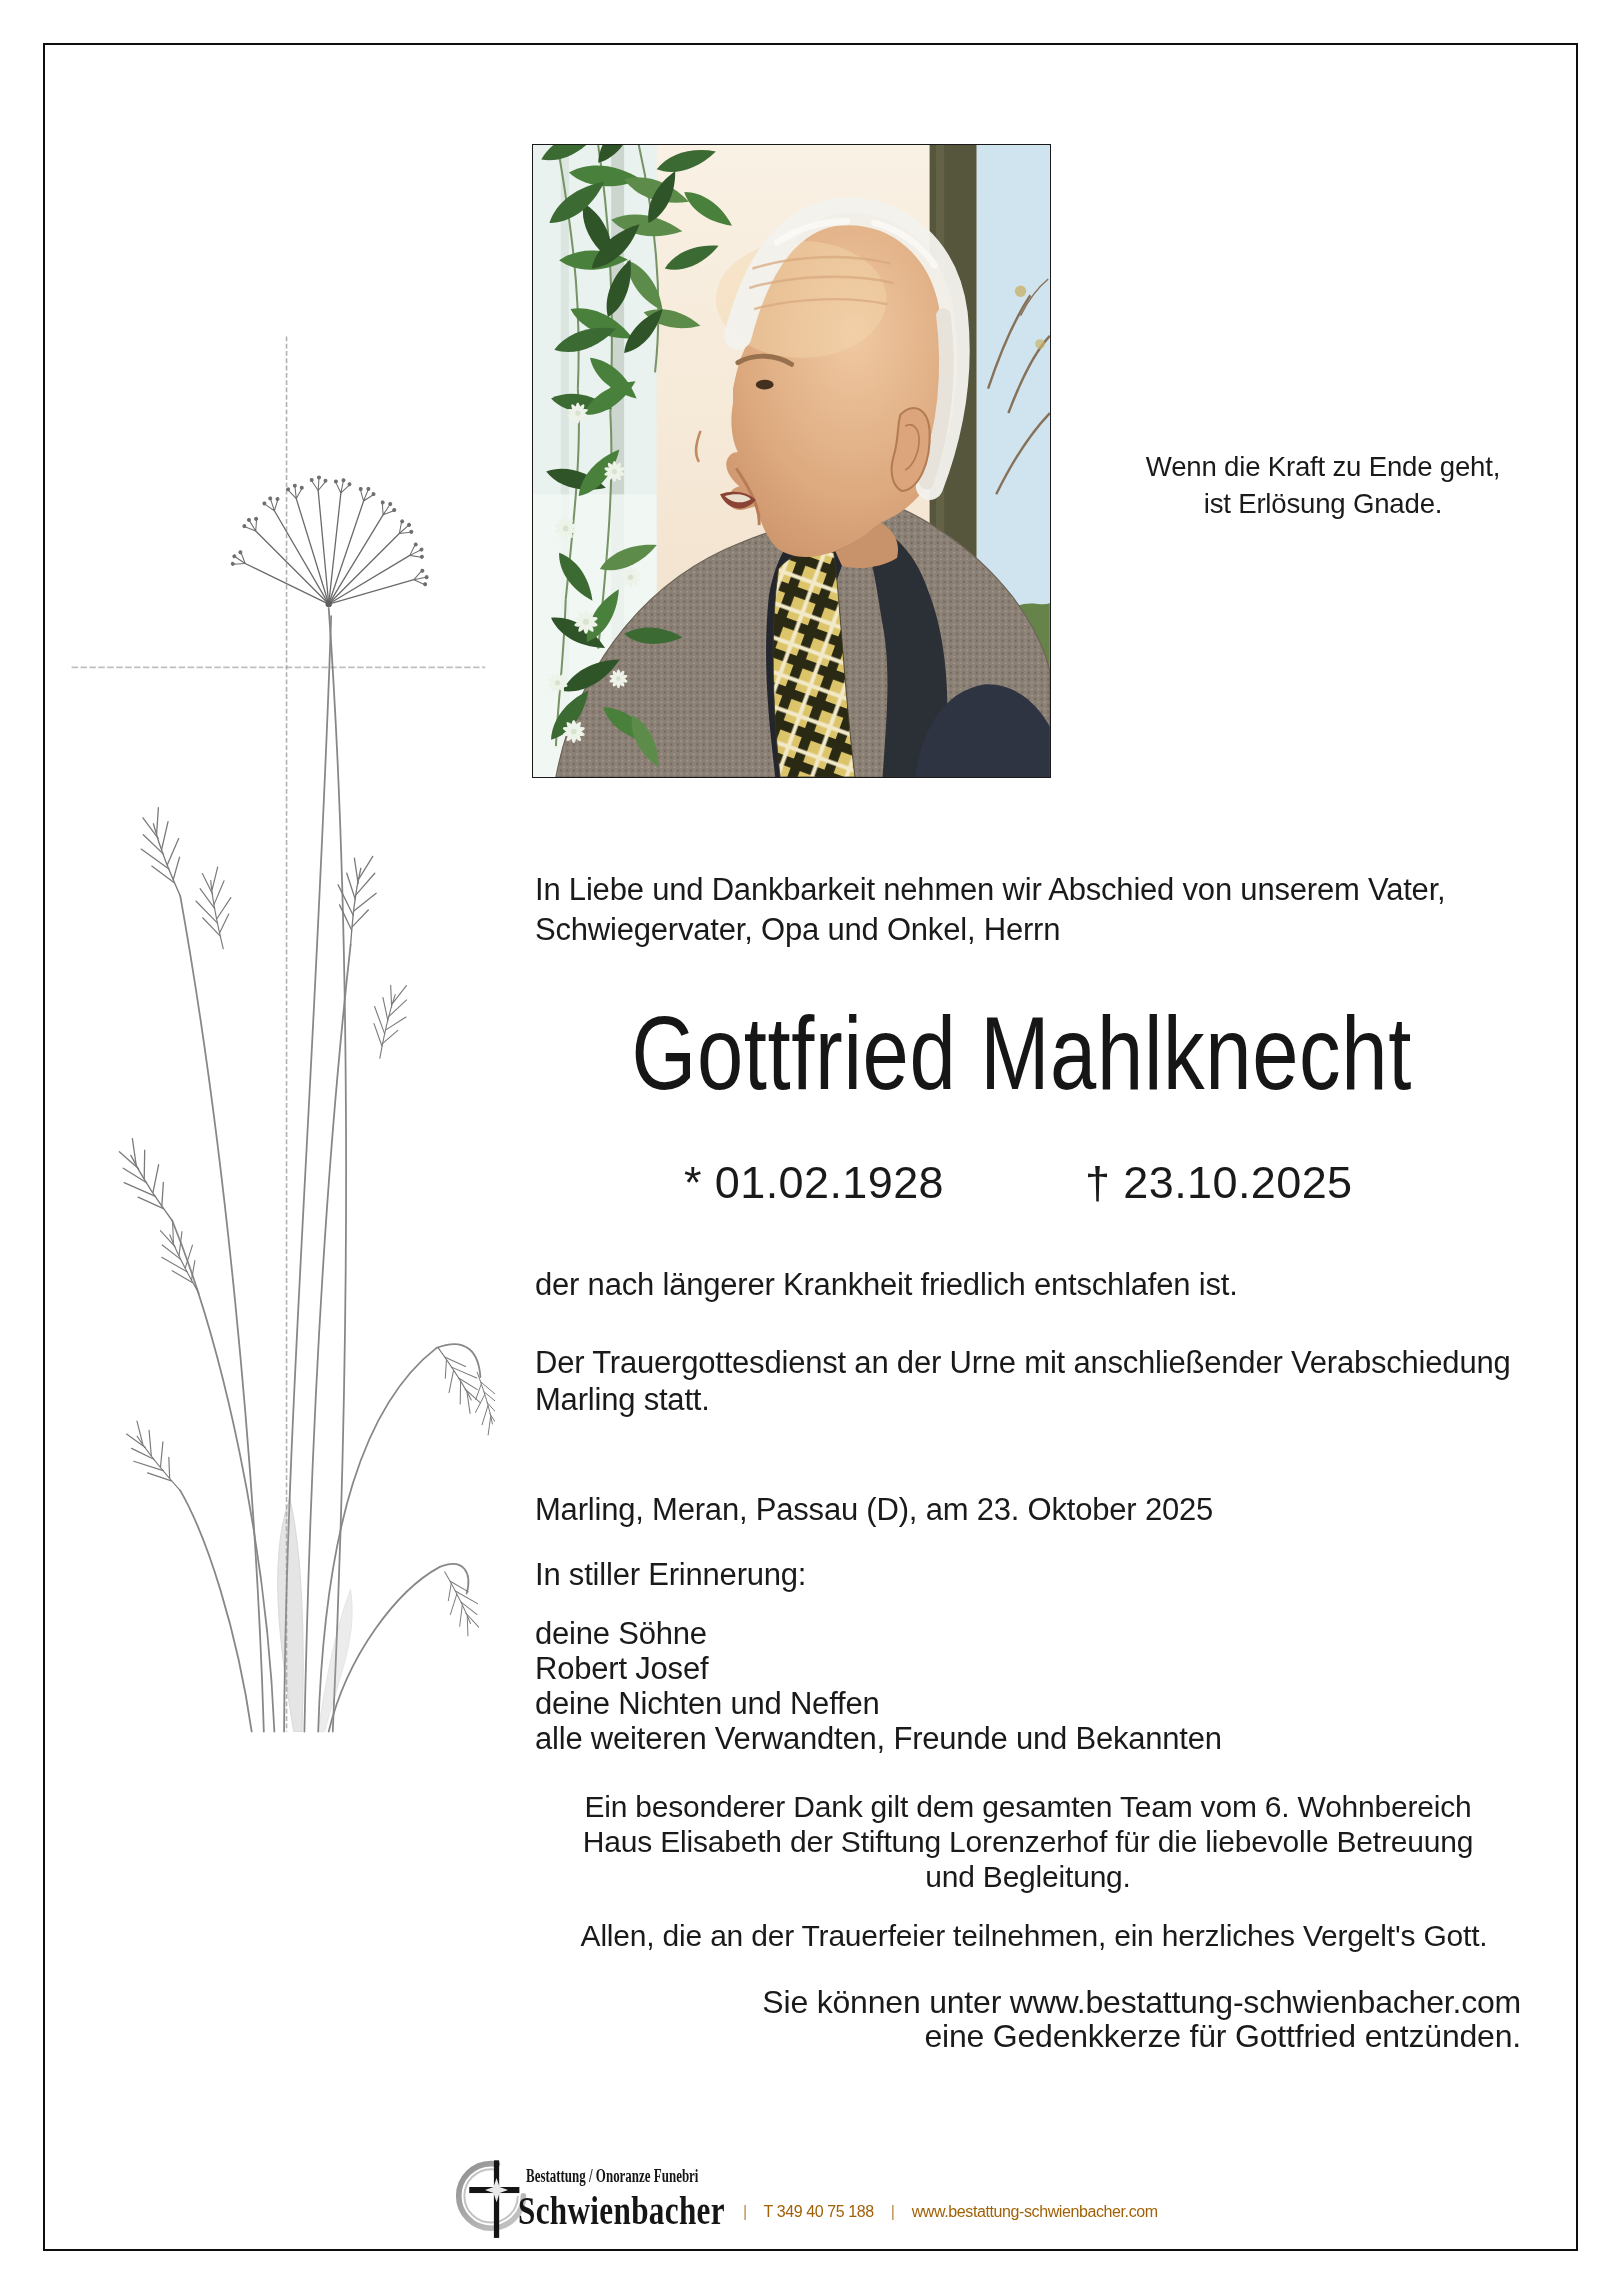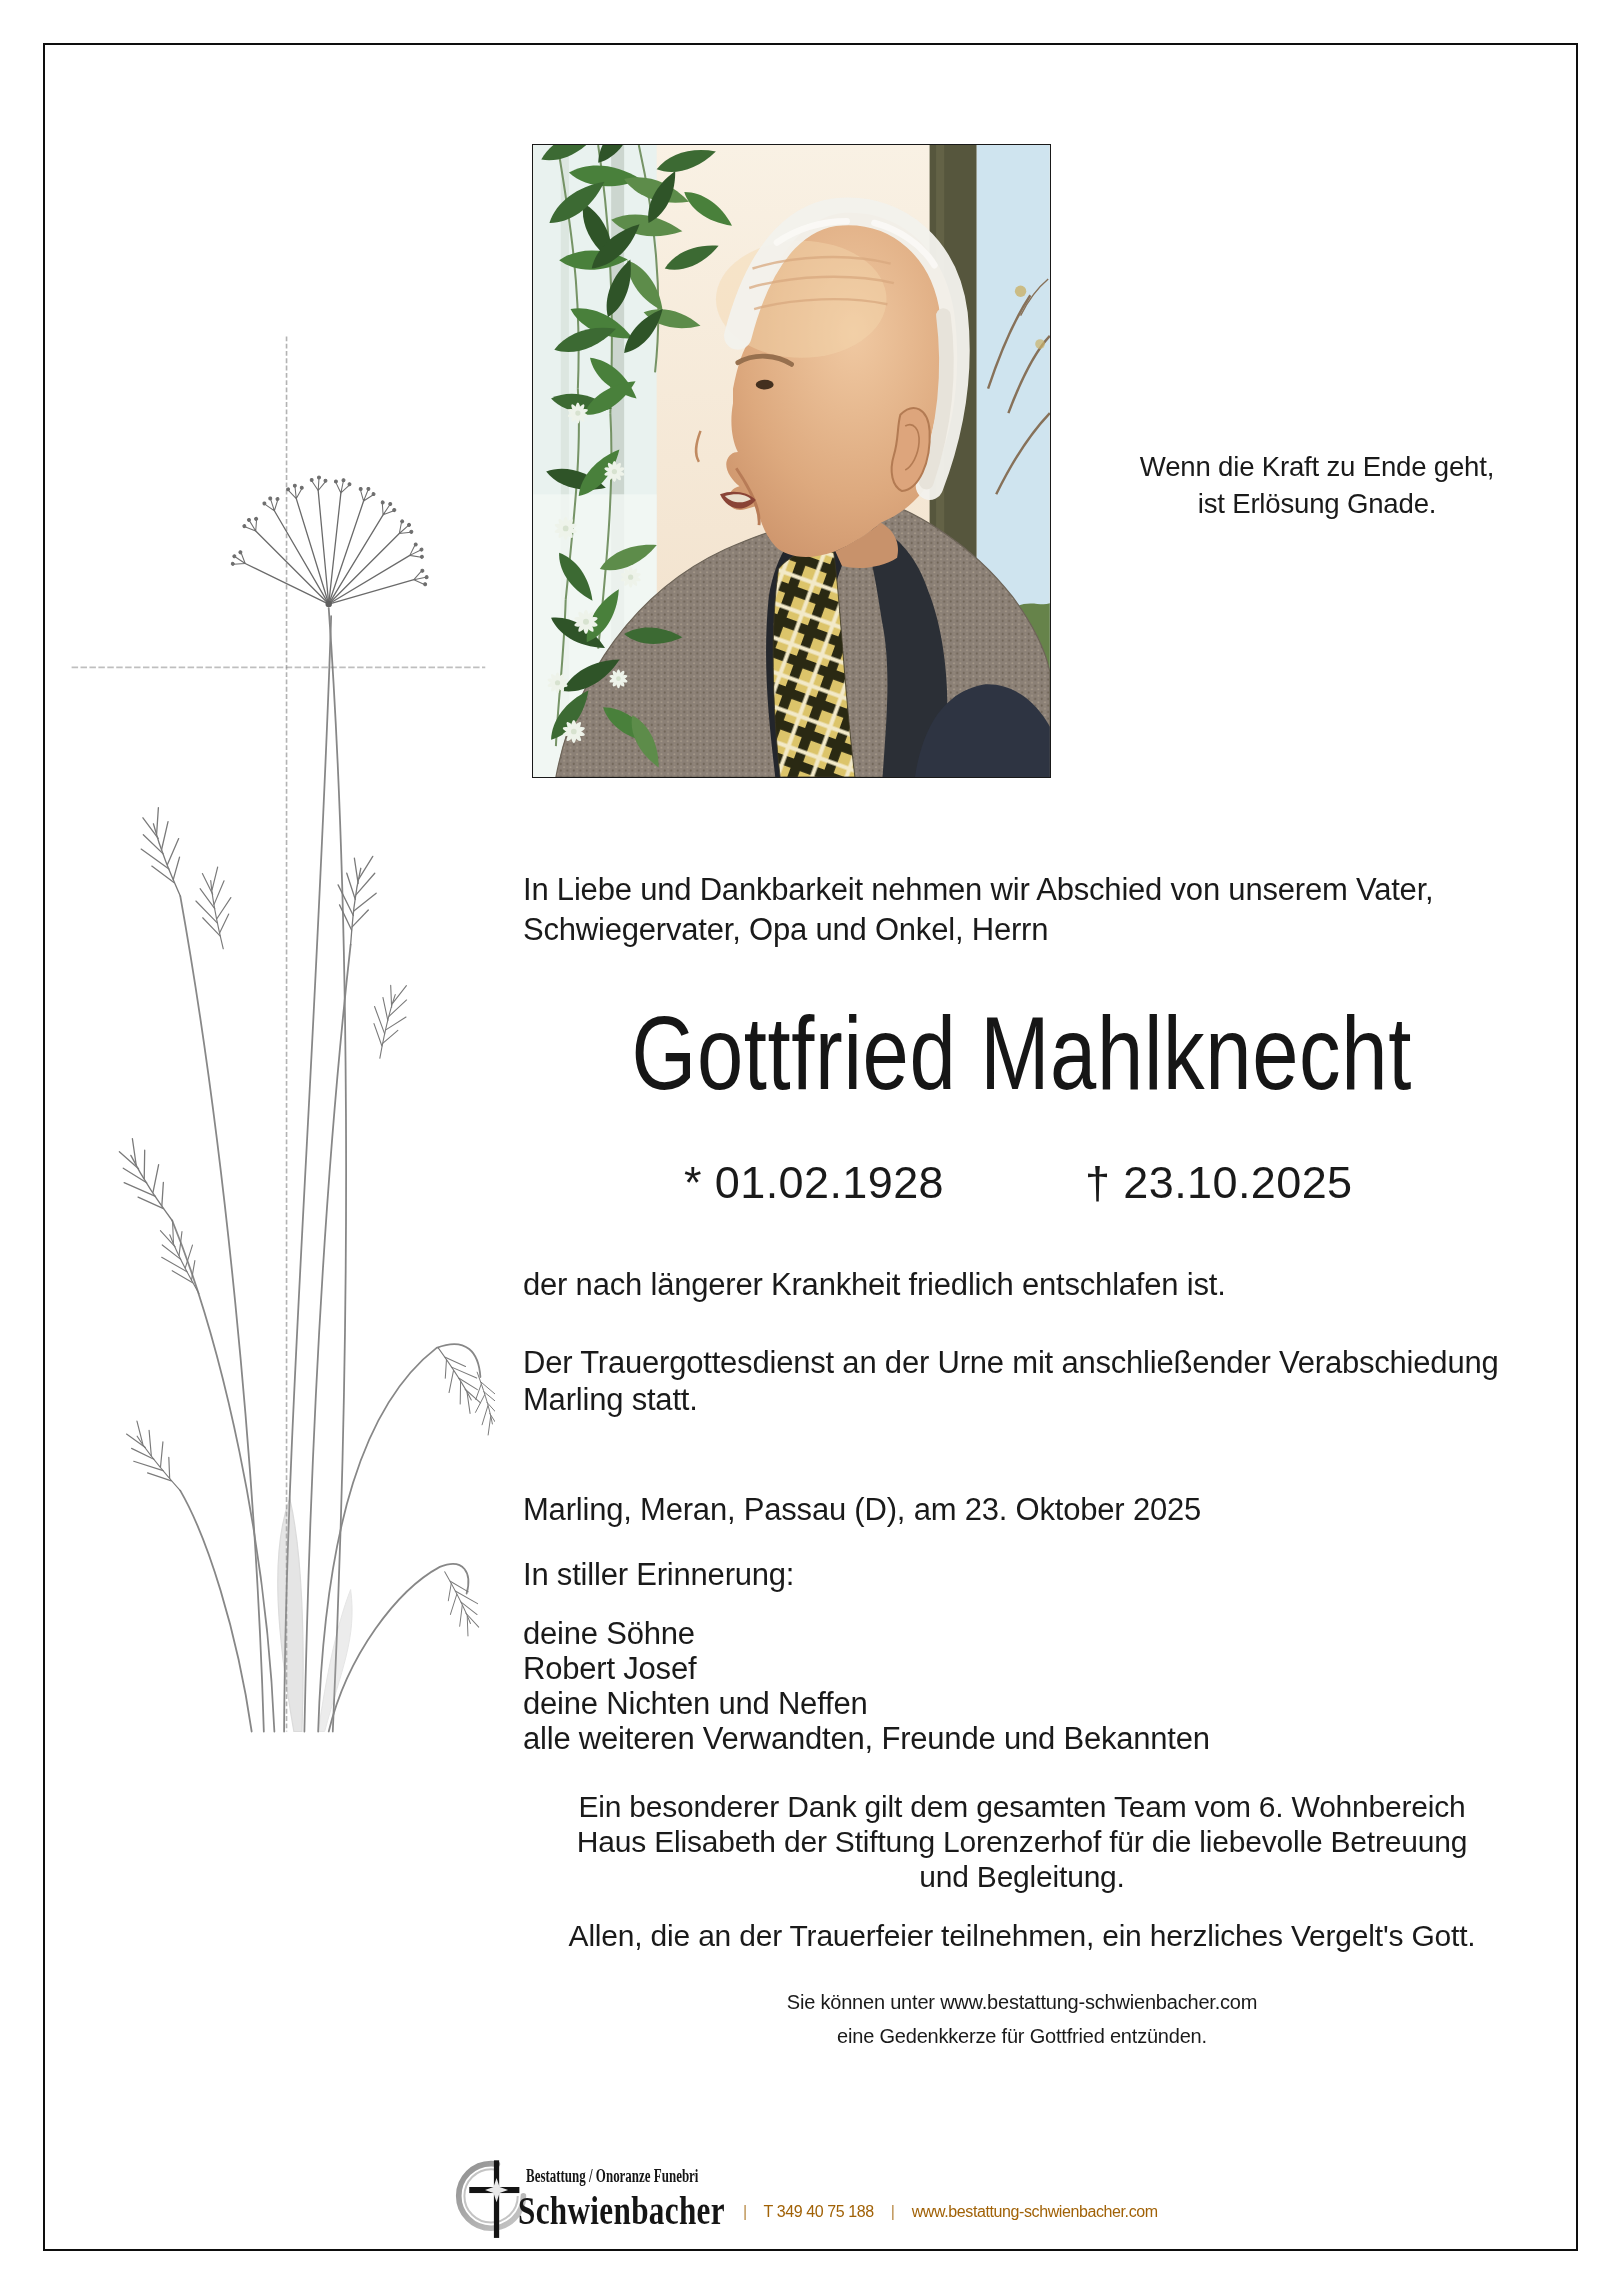--- a/index.html
+++ b/index.html
@@ -1,21 +1,21 @@
 <!DOCTYPE html>
 <html style="font-size:13px"><head>
 <meta charset="utf-8">
 <style>
   html,body{margin:0;padding:0;background:#ffffff;}
   .page{position:relative;width:1622px;height:2295px;background:#ffffff;overflow:hidden;
         font-family:"Liberation Sans","DejaVu Sans",sans-serif;color:#1a1a1a;}
   .frame{position:absolute;left:43px;top:43px;width:1535px;height:2208px;
          border:2.4px solid #0e0e0e;box-sizing:border-box;}
   .abs{position:absolute;}
-  .line{white-space:nowrap;}
+  .line{white-space:nowrap;padding-left:12px;}
   
   .photo{position:absolute;left:532px;top:144px;width:519px;height:634px;
          border:1.6px solid #191919;box-sizing:border-box;background:#f6eee2;}
   .photo svg{display:block;width:100%;height:100%;}
   
   .quote{position:absolute;left:1051px;top:448px;width:532px;text-align:center;
          font-size:27.6px;line-height:37px;letter-spacing:-0.2px;}
   
   .sketch{position:absolute;left:57px;top:324px;width:438px;height:1428px;}
   
@@ -29,21 +29,21 @@
   .death{left:1085px;top:1157px;}
   .passing{top:1267px;font-size:31px;letter-spacing:-0.2px;}
   .service{top:1344px;font-size:31px;line-height:37px;letter-spacing:-0.2px;}
   .place-date{top:1492px;font-size:31px;letter-spacing:-0.2px;}
   .memory-heading{top:1557px;font-size:31px;letter-spacing:-0.2px;}
   .mourners{top:1616px;font-size:31px;line-height:35px;letter-spacing:-0.2px;
             display:grid;grid-template-columns:208px 1fr;}
   .mourners .full{grid-column:1 / 3;}
   .thanks{top:1789px;text-align:center;font-size:30px;line-height:35px;letter-spacing:-0.2px;}
   .farewell{top:1919px;text-align:center;font-size:30px;letter-spacing:-0.2px;}
-  .candle{top:1985px;text-align:center;font-size:20px;line-height:34px;letter-spacing:-0.2px;}
+  .candle{top:1985px;text-align:right;font-size:32px;line-height:34px;letter-spacing:-0.2px;}
   
   .footer-logo{position:absolute;left:448px;top:2149px;width:91px;height:97px;}
   .serif-condense{display:inline-block;transform-origin:left bottom;font-family:"Liberation Serif","DejaVu Serif",serif;font-weight:bold;color:#151515;}
   .tagline{left:526px;top:2166px;font-size:18px;}
   .tagline .serif-condense{transform:scaleX(0.72);}
   .company{left:518px;top:2188px;font-size:39px;}
   .company .serif-condense{transform:scaleX(0.8);letter-spacing:0.4px;}
   .contact{left:730px;top:2203px;font-size:16px;letter-spacing:-0.4px;color:#a16207;white-space:nowrap;}
   .contact .sep{opacity:0.75;margin:0 13px;font-weight:300;}
 </style>

